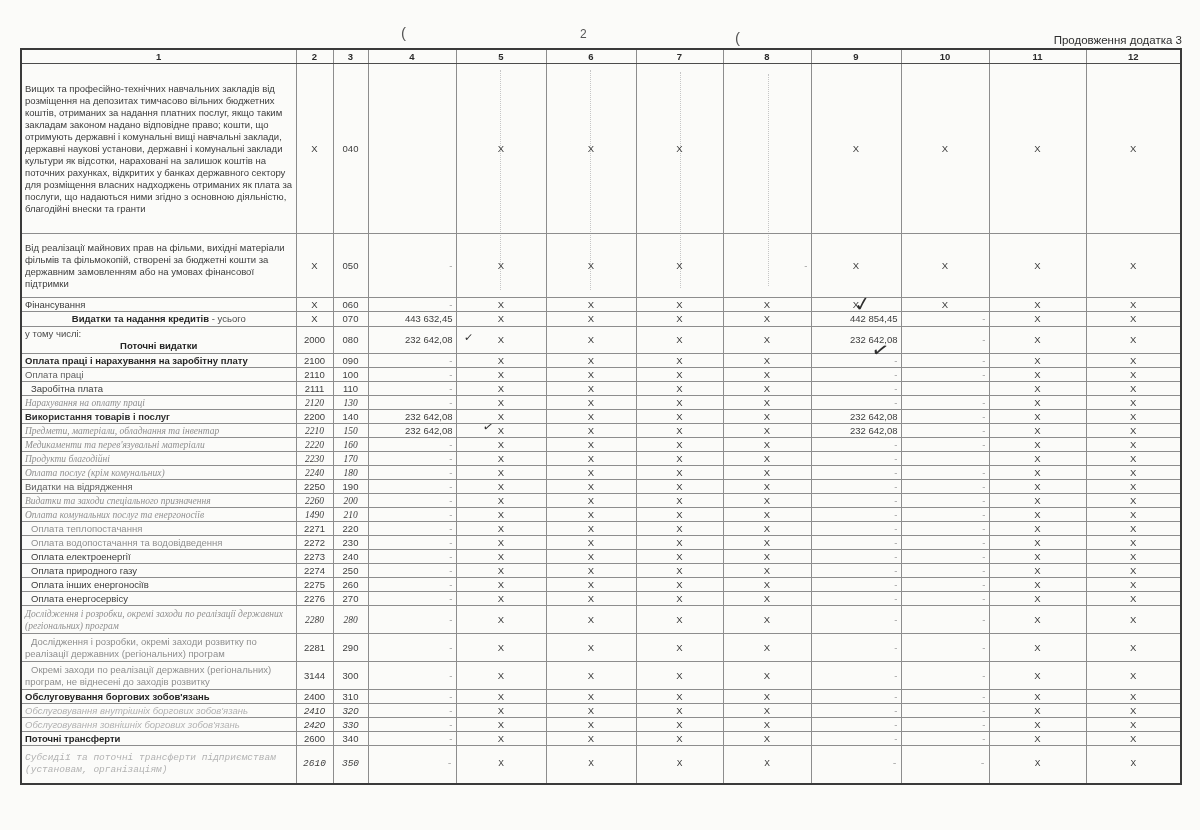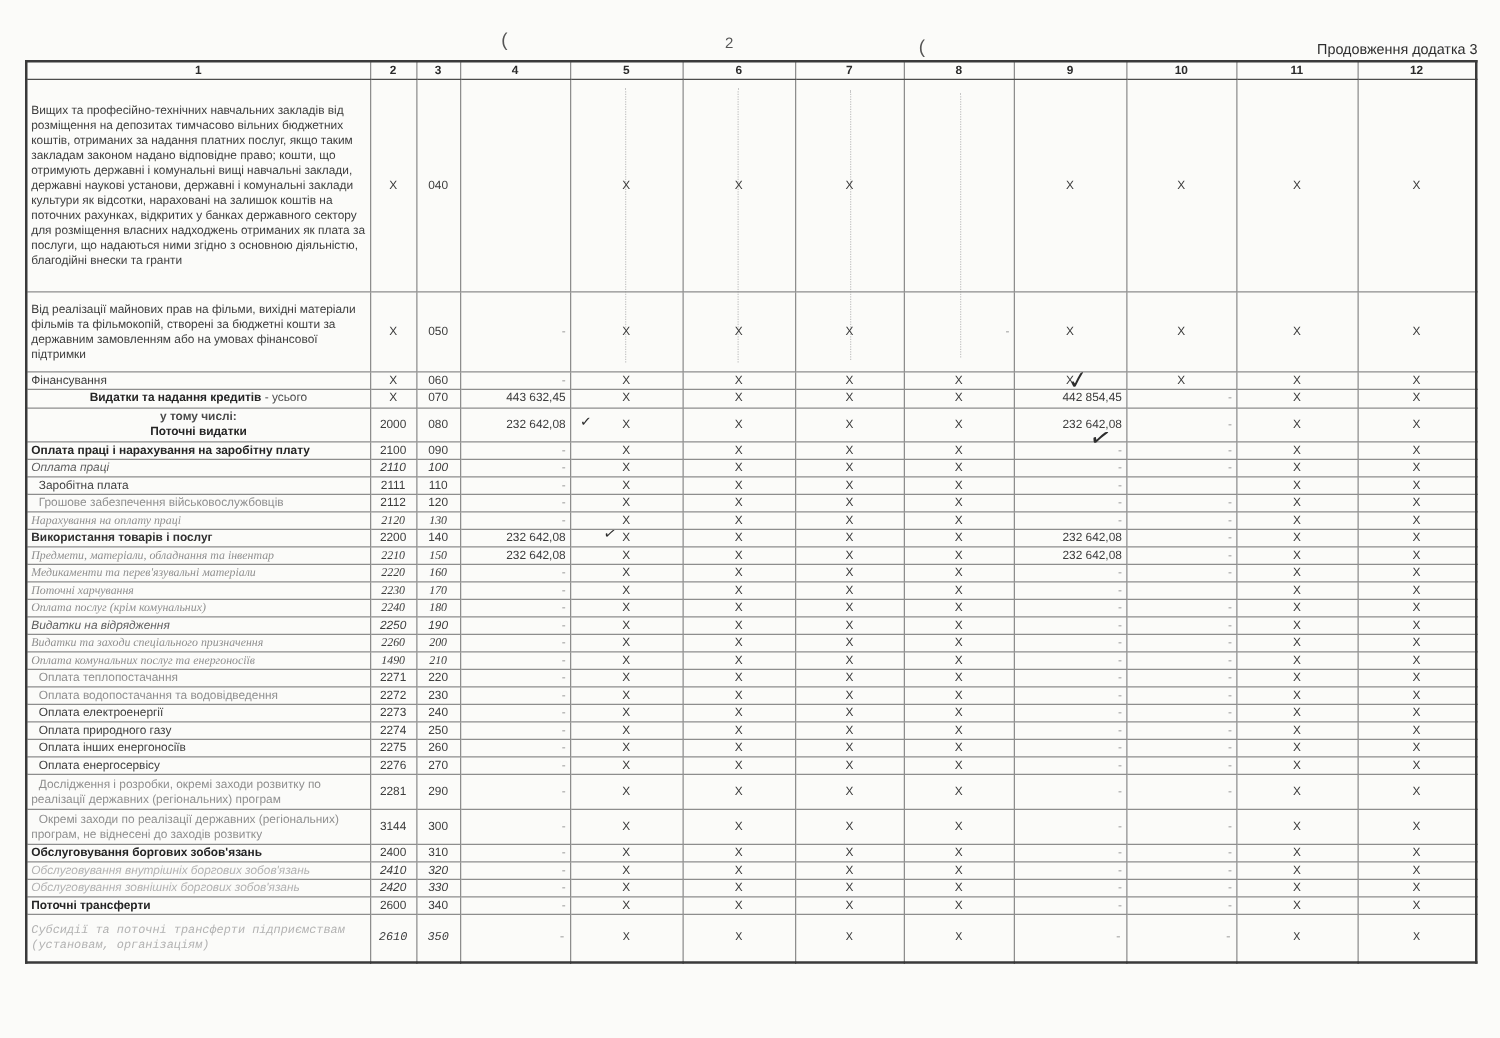--- a/index.html
+++ b/index.html
@@ -39,28 +39,28 @@
     height:13px;font-size:9.5px;
   }
   td.lbl{text-align:left;line-height:13px;}
   td.ctr{text-align:center;}
   td.num{text-align:right;color:#4a4a4a;}
   td.xcell{text-align:center;color:#707070;font-size:9px;}
   tr.vtop td{vertical-align:top;padding-top:1px;}
   tr.vbot td{vertical-align:bottom;padding-bottom:2px;}
   tr.hb td{border-top:1px solid #4f4f4f;}
   .b{font-weight:bold;color:#242424;}
-  .i{font-style:italic;color:#5f5f5f;}
+  .i{color:#5f5f5f;}
   .bi{font-weight:bold;color:#303030;}
   .f{color:#8f8f8f;}
   .fi{font-style:italic;color:#8f8f8f;font-family:Liberation Serif, serif;}
   .vf{color:#b2b2b2;font-style:italic;}
   tr.rfaint td{color:#b0b0b0;}
   tr.rfaint td.xcell{color:#b6b6b6;}
-  .pre{font-weight:bold;color:#4a4a4a;text-align:center;}
+  .pre{font-weight:normal;color:#4a4a4a;text-align:left;}
   .sfx{font-weight:normal;color:#4a4a4a;}
 
   
   .mark{position:absolute;color:#2d2d2d;font-family:"DejaVu Sans",sans-serif;pointer-events:none;}
 </style>
 </head>
 <body>
 
 <span class="pagemark" id="paren-left">(</span>
 <span class="pagemark" id="page-number">2</span>
@@ -213,34 +213,20 @@
         <td class="xcell">X</td>
         <td class="xcell">X</td>
         <td class="xcell">X</td>
         <td class="xcell">X</td>
         <td class="num" style="color: rgb(154, 154, 154);">-</td>
         <td class="num"></td>
         <td class="xcell">X</td>
         <td class="xcell">X</td>
       </tr>
       <tr class="" style="height: 14px;">
-        <td class="lbl"><span class="f" style="padding-left: 6px;">Грошове забезпечення військовослужбовців</span></td>
-        <td class="ctr f">2112</td>
-        <td class="ctr f">120</td>
-        <td class="num" style="color: rgb(154, 154, 154);">-</td>
-        <td class="xcell">X</td>
-        <td class="xcell">X</td>
-        <td class="xcell">X</td>
-        <td class="xcell">X</td>
-        <td class="num" style="color: rgb(154, 154, 154);">-</td>
-        <td class="num" style="color: rgb(154, 154, 154);">-</td>
-        <td class="xcell">X</td>
-        <td class="xcell">X</td>
-      </tr>
-      <tr class="" style="height: 14px;">
         <td class="lbl"><span class="fi">Нарахування на оплату праці</span></td>
         <td class="ctr fi">2120</td>
         <td class="ctr fi">130</td>
         <td class="num" style="color: rgb(154, 154, 154);">-</td>
         <td class="xcell">X</td>
         <td class="xcell">X</td>
         <td class="xcell">X</td>
         <td class="xcell">X</td>
         <td class="num" style="color: rgb(154, 154, 154);">-</td>
         <td class="num" style="color: rgb(154, 154, 154);">-</td>
@@ -283,21 +269,21 @@
         <td class="xcell">X</td>
         <td class="xcell">X</td>
         <td class="xcell">X</td>
         <td class="xcell">X</td>
         <td class="num" style="color: rgb(154, 154, 154);">-</td>
         <td class="num" style="color: rgb(154, 154, 154);">-</td>
         <td class="xcell">X</td>
         <td class="xcell">X</td>
       </tr>
       <tr class="" style="height: 14px;">
-        <td class="lbl"><span class="fi">Поточні харчування</span></td>
+        <td class="lbl"><span class="fi">Продукти благодійні</span></td>
         <td class="ctr fi">2230</td>
         <td class="ctr fi">170</td>
         <td class="num" style="color: rgb(154, 154, 154);">-</td>
         <td class="xcell">X</td>
         <td class="xcell">X</td>
         <td class="xcell">X</td>
         <td class="xcell">X</td>
         <td class="num" style="color: rgb(154, 154, 154);">-</td>
         <td class="num"></td>
         <td class="xcell">X</td>
@@ -426,20 +412,34 @@
         <td class="xcell">X</td>
         <td class="num" style="color: rgb(154, 154, 154);">-</td>
         <td class="num" style="color: rgb(154, 154, 154);">-</td>
         <td class="xcell">X</td>
         <td class="xcell">X</td>
       </tr>
       <tr class="" style="height: 14px;">
         <td class="lbl"><span class="" style="padding-left: 6px;">Оплата енергосервісу</span></td>
         <td class="ctr ">2276</td>
         <td class="ctr ">270</td>
+        <td class="num" style="color: rgb(154, 154, 154);">-</td>
+        <td class="xcell">X</td>
+        <td class="xcell">X</td>
+        <td class="xcell">X</td>
+        <td class="xcell">X</td>
+        <td class="num" style="color: rgb(154, 154, 154);">-</td>
+        <td class="num" style="color: rgb(154, 154, 154);">-</td>
+        <td class="xcell">X</td>
+        <td class="xcell">X</td>
+      </tr>
+      <tr class="vtop" style="height: 28px;">
+        <td class="lbl"><span class="fi">Дослідження і розробки, окремі заходи по реалізації державних (регіональних) програм</span></td>
+        <td class="ctr fi">2280</td>
+        <td class="ctr fi">280</td>
         <td class="num" style="color: rgb(154, 154, 154);">-</td>
         <td class="xcell">X</td>
         <td class="xcell">X</td>
         <td class="xcell">X</td>
         <td class="xcell">X</td>
         <td class="num" style="color: rgb(154, 154, 154);">-</td>
         <td class="num" style="color: rgb(154, 154, 154);">-</td>
         <td class="xcell">X</td>
         <td class="xcell">X</td>
       </tr>

